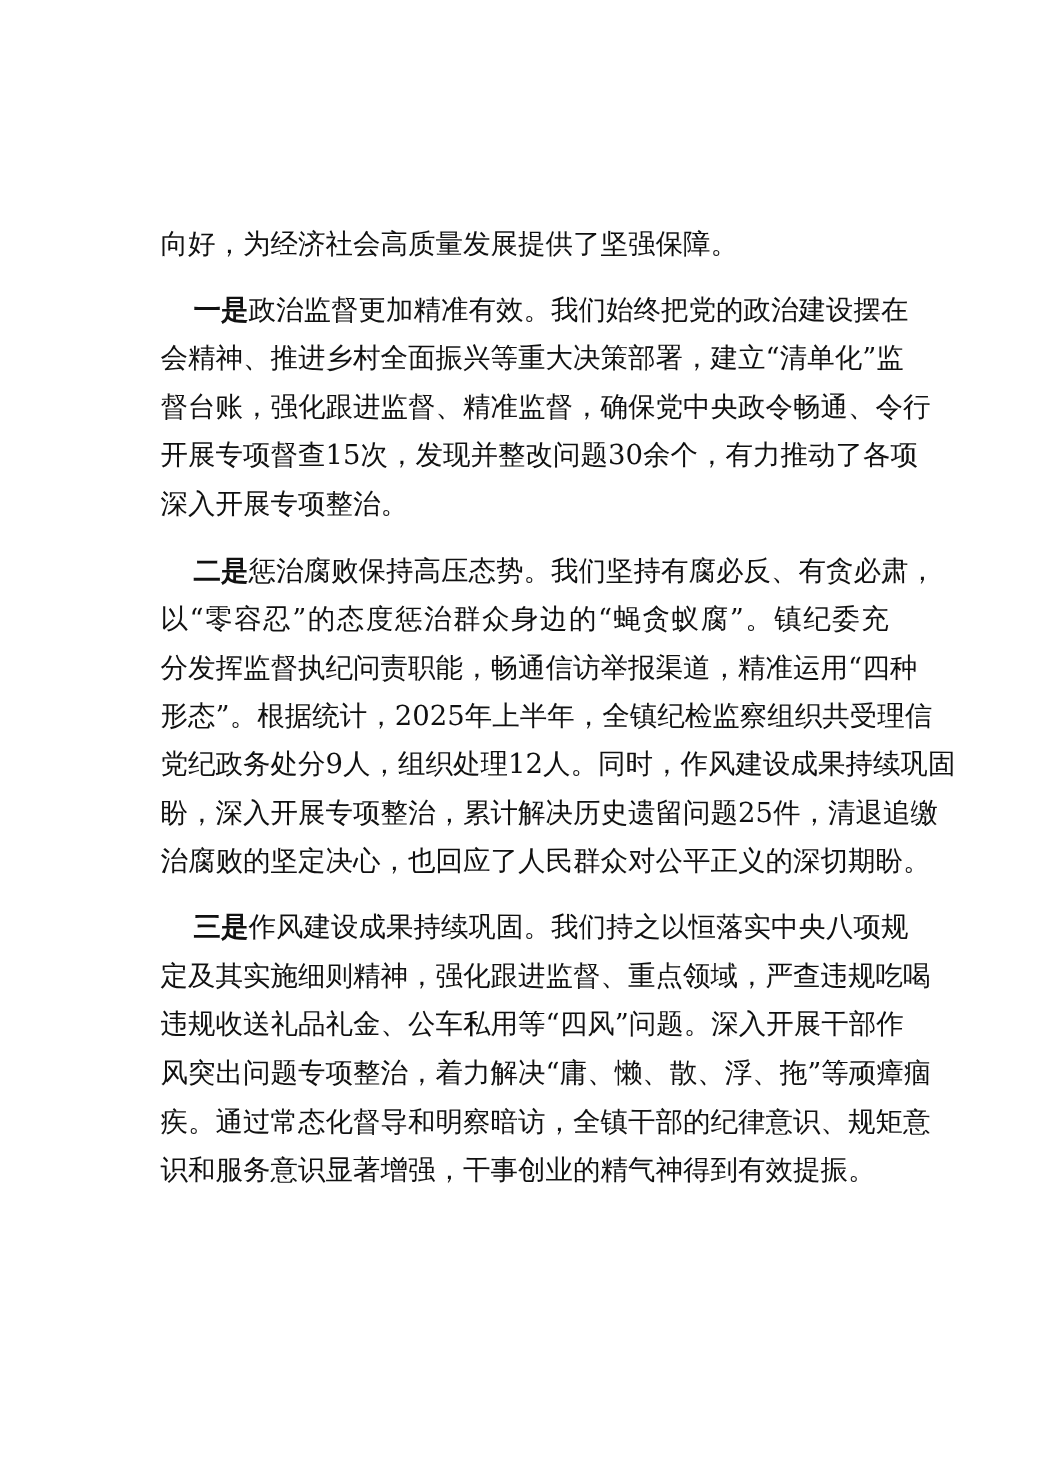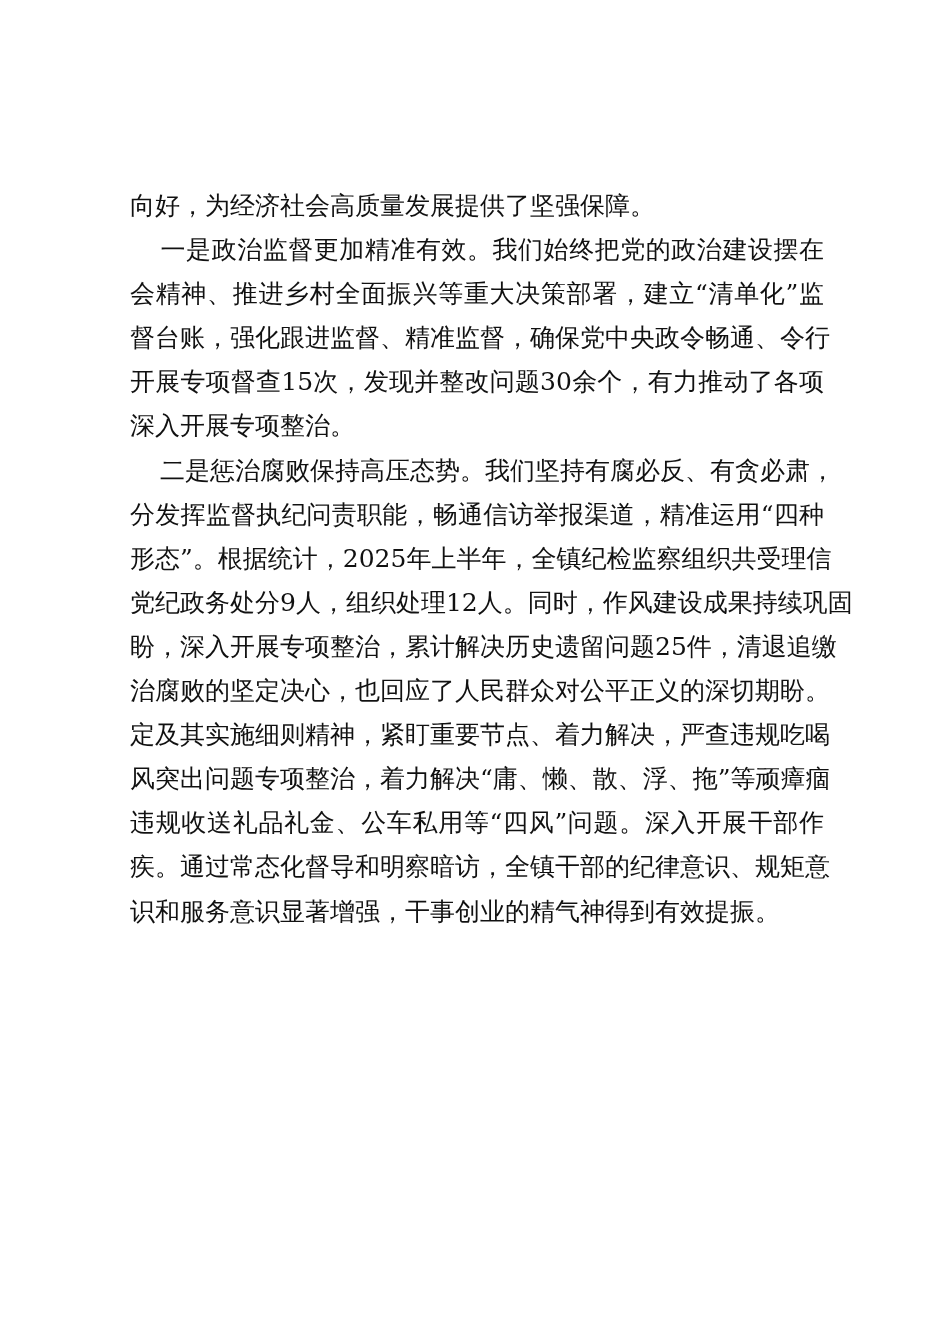--- a/index.html
+++ b/index.html
@@ -9,22 +9,22 @@
     left: 130px;
     top: 184px;
     width: 694px;
     font-family: "DejaVu Serif", "Liberation Serif", serif;
     font-size: 25px;
     line-height: 44.1px;
     color: #111111;
     text-align: justify;
     text-justify: inter-character;
   }
-  .para { margin: 0; padding: 0; }
-  .lead { font-weight: normal; }
+  .para { margin: 16px; padding: 0; }
+  .lead { font-weight: bold; }
   .line { display: block; white-space: nowrap; text-align-last: justify; }
   .line.last { text-align-last: left; }
 </style>
 </head>
 <body>
 
 <div class="page">
 
   <div class="para">
     <span class="line last">向好，为经济社会高质量发展提供了坚强保障。</span>
@@ -33,28 +33,30 @@
   <div class="para">
     <span class="line">  <span class="lead">一是</span><span>政治监督更加精准有效。我们始终把党的政治建设摆在</span></span>
     <span class="line">会精神、推进乡村全面振兴等重大决策部署，建立“清单化”监</span>
     <span class="line">督台账，强化跟进监督、精准监督，确保党中央政令畅通、令行</span>
     <span class="line">开展专项督查15次，发现并整改问题30余个，有力推动了各项</span>
     <span class="line last">深入开展专项整治。</span>
   </div>
 
   <div class="para">
     <span class="line">  <span class="lead">二是</span><span>惩治腐败保持高压态势。我们坚持有腐必反、有贪必肃，</span></span>
+    <span class="line">以“零容忍”的态度惩治群众身边的“蝇贪蚁腐”。镇纪委充</span>
     <span class="line">分发挥监督执纪问责职能，畅通信访举报渠道，精准运用“四种</span>
     <span class="line">形态”。根据统计，2025年上半年，全镇纪检监察组织共受理信</span>
     <span class="line">党纪政务处分9人，组织处理12人。同时，作风建设成果持续巩固</span>
     <span class="line">盼，深入开展专项整治，累计解决历史遗留问题25件，清退追缴</span>
     <span class="line">治腐败的坚定决心，也回应了人民群众对公平正义的深切期盼。</span>
   </div>
 
   <div class="para">
-    <span class="line">定及其实施细则精神，紧盯重要节点、着力解决，严查违规吃喝</span>
+    <span class="line">  <span class="lead">三是</span><span>作风建设成果持续巩固。我们持之以恒落实中央八项规</span></span>
+    <span class="line">定及其实施细则精神，强化跟进监督、重点领域，严查违规吃喝</span>
+    <span class="line">违规收送礼品礼金、公车私用等“四风”问题。深入开展干部作</span>
     <span class="line">风突出问题专项整治，着力解决“庸、懒、散、浮、拖”等顽瘴痼</span>
-    <span class="line">违规收送礼品礼金、公车私用等“四风”问题。深入开展干部作</span>
     <span class="line">疾。通过常态化督导和明察暗访，全镇干部的纪律意识、规矩意</span>
     <span class="line last">识和服务意识显著增强，干事创业的精气神得到有效提振。</span>
   </div>
 
 </div>
 
 </body></html>

